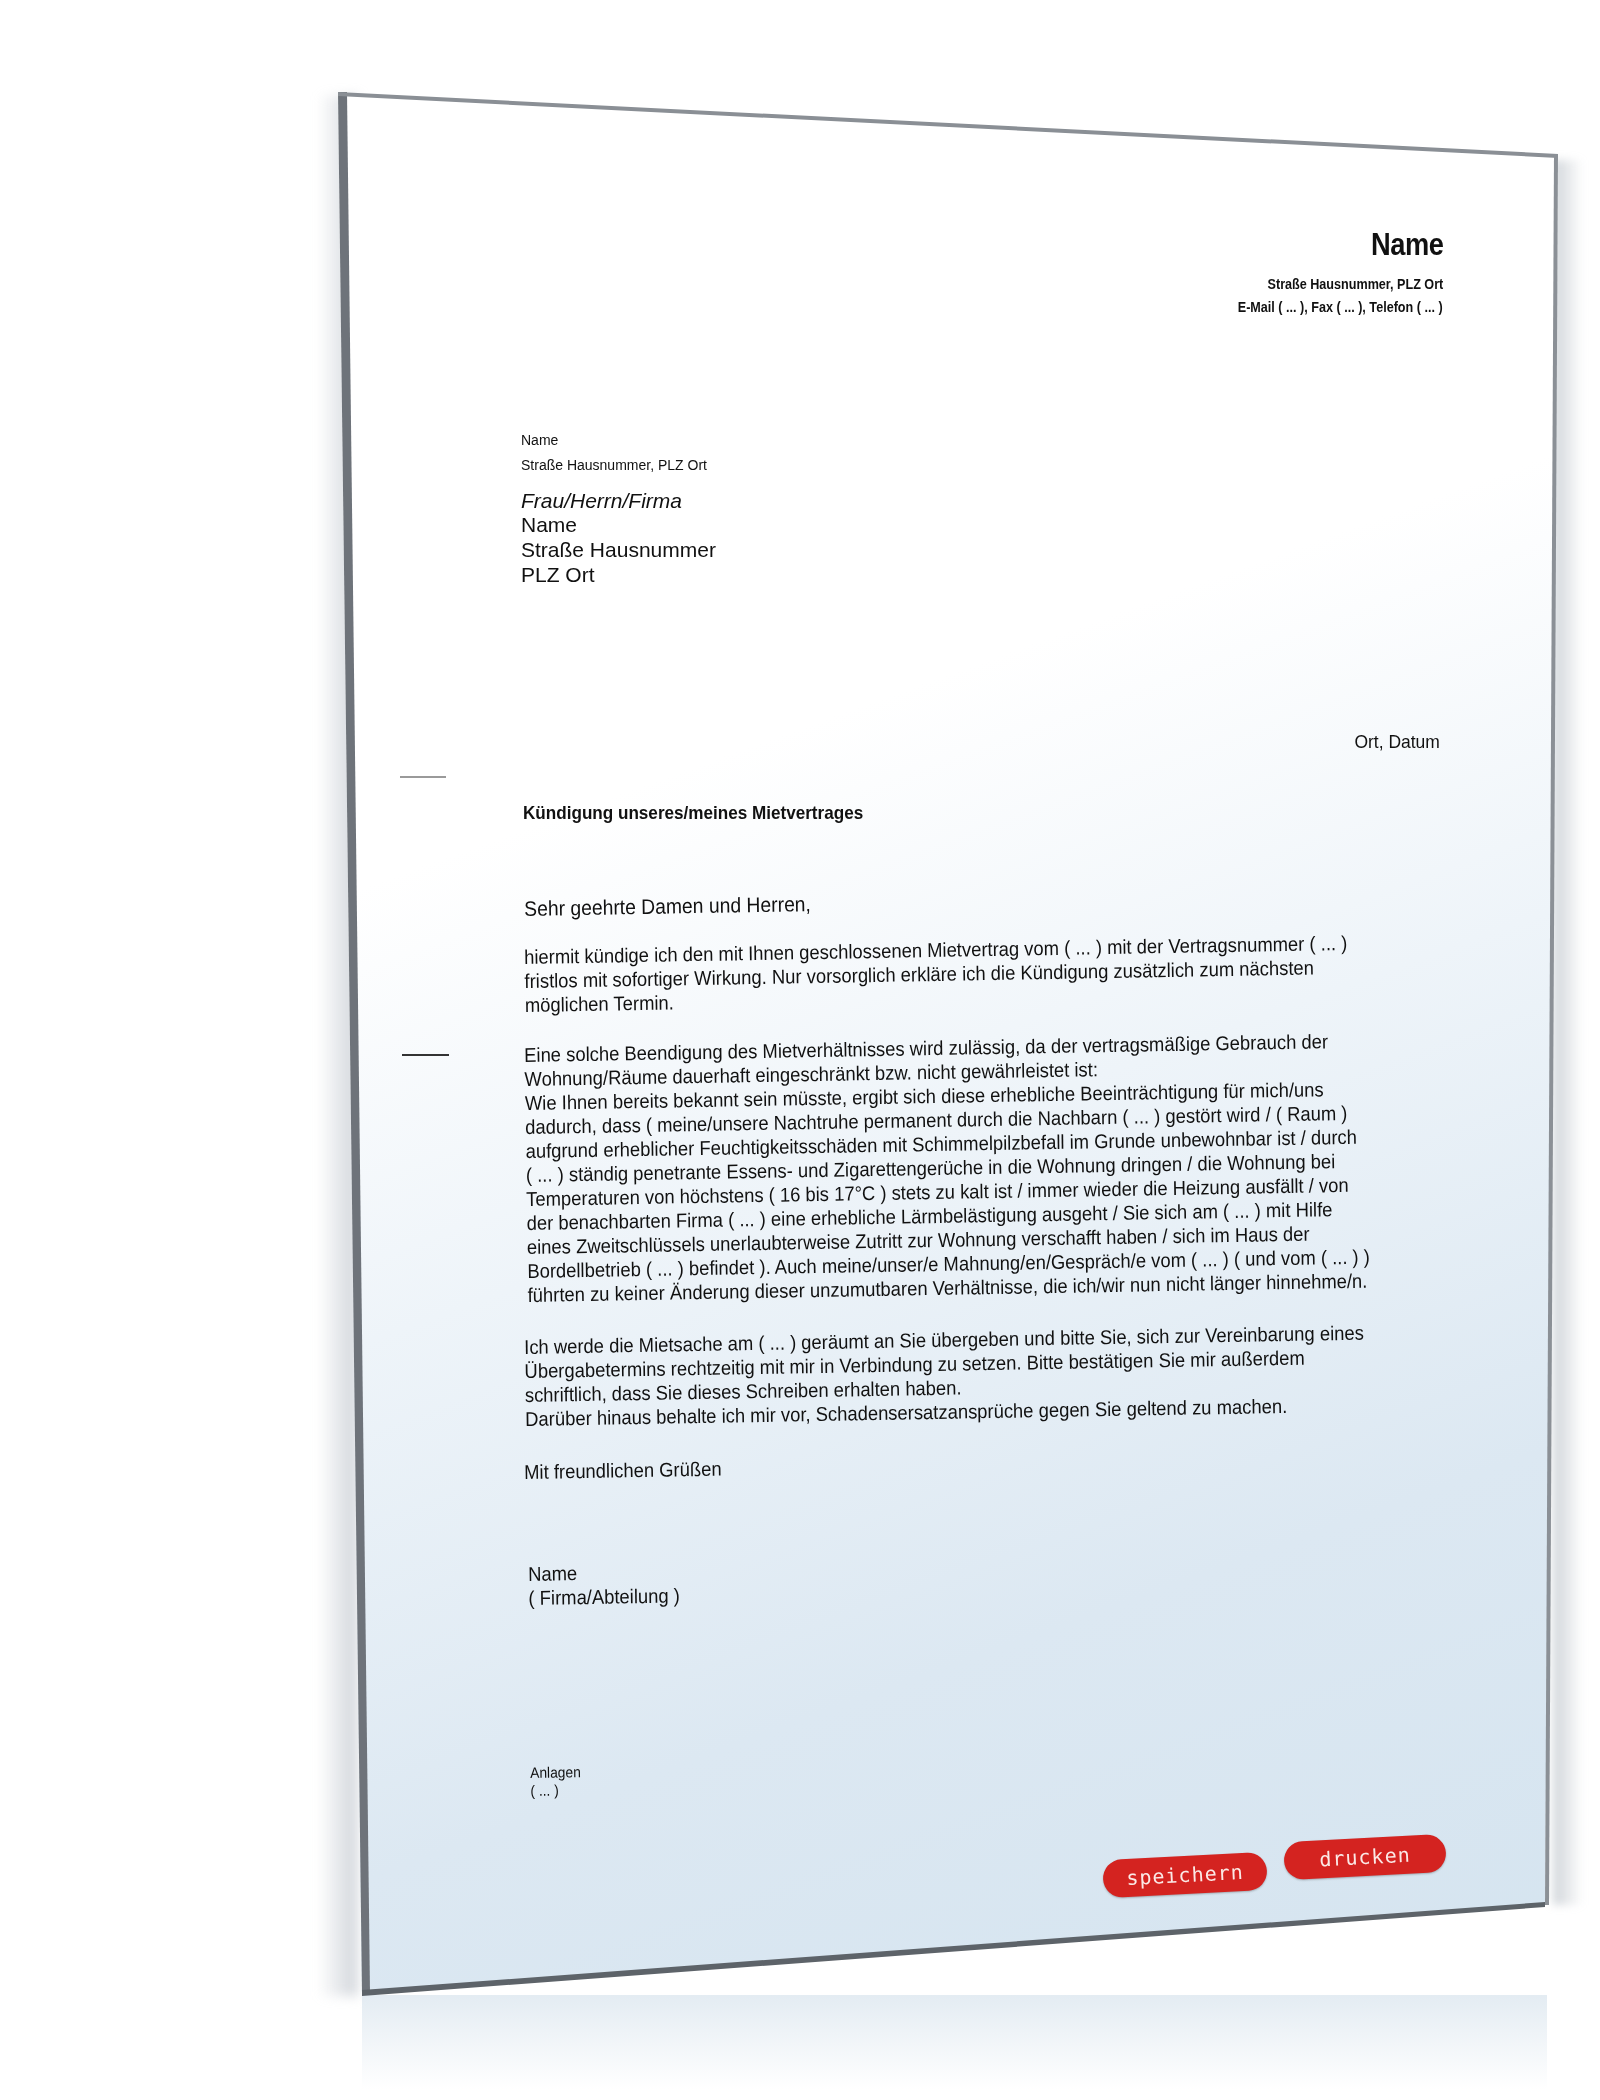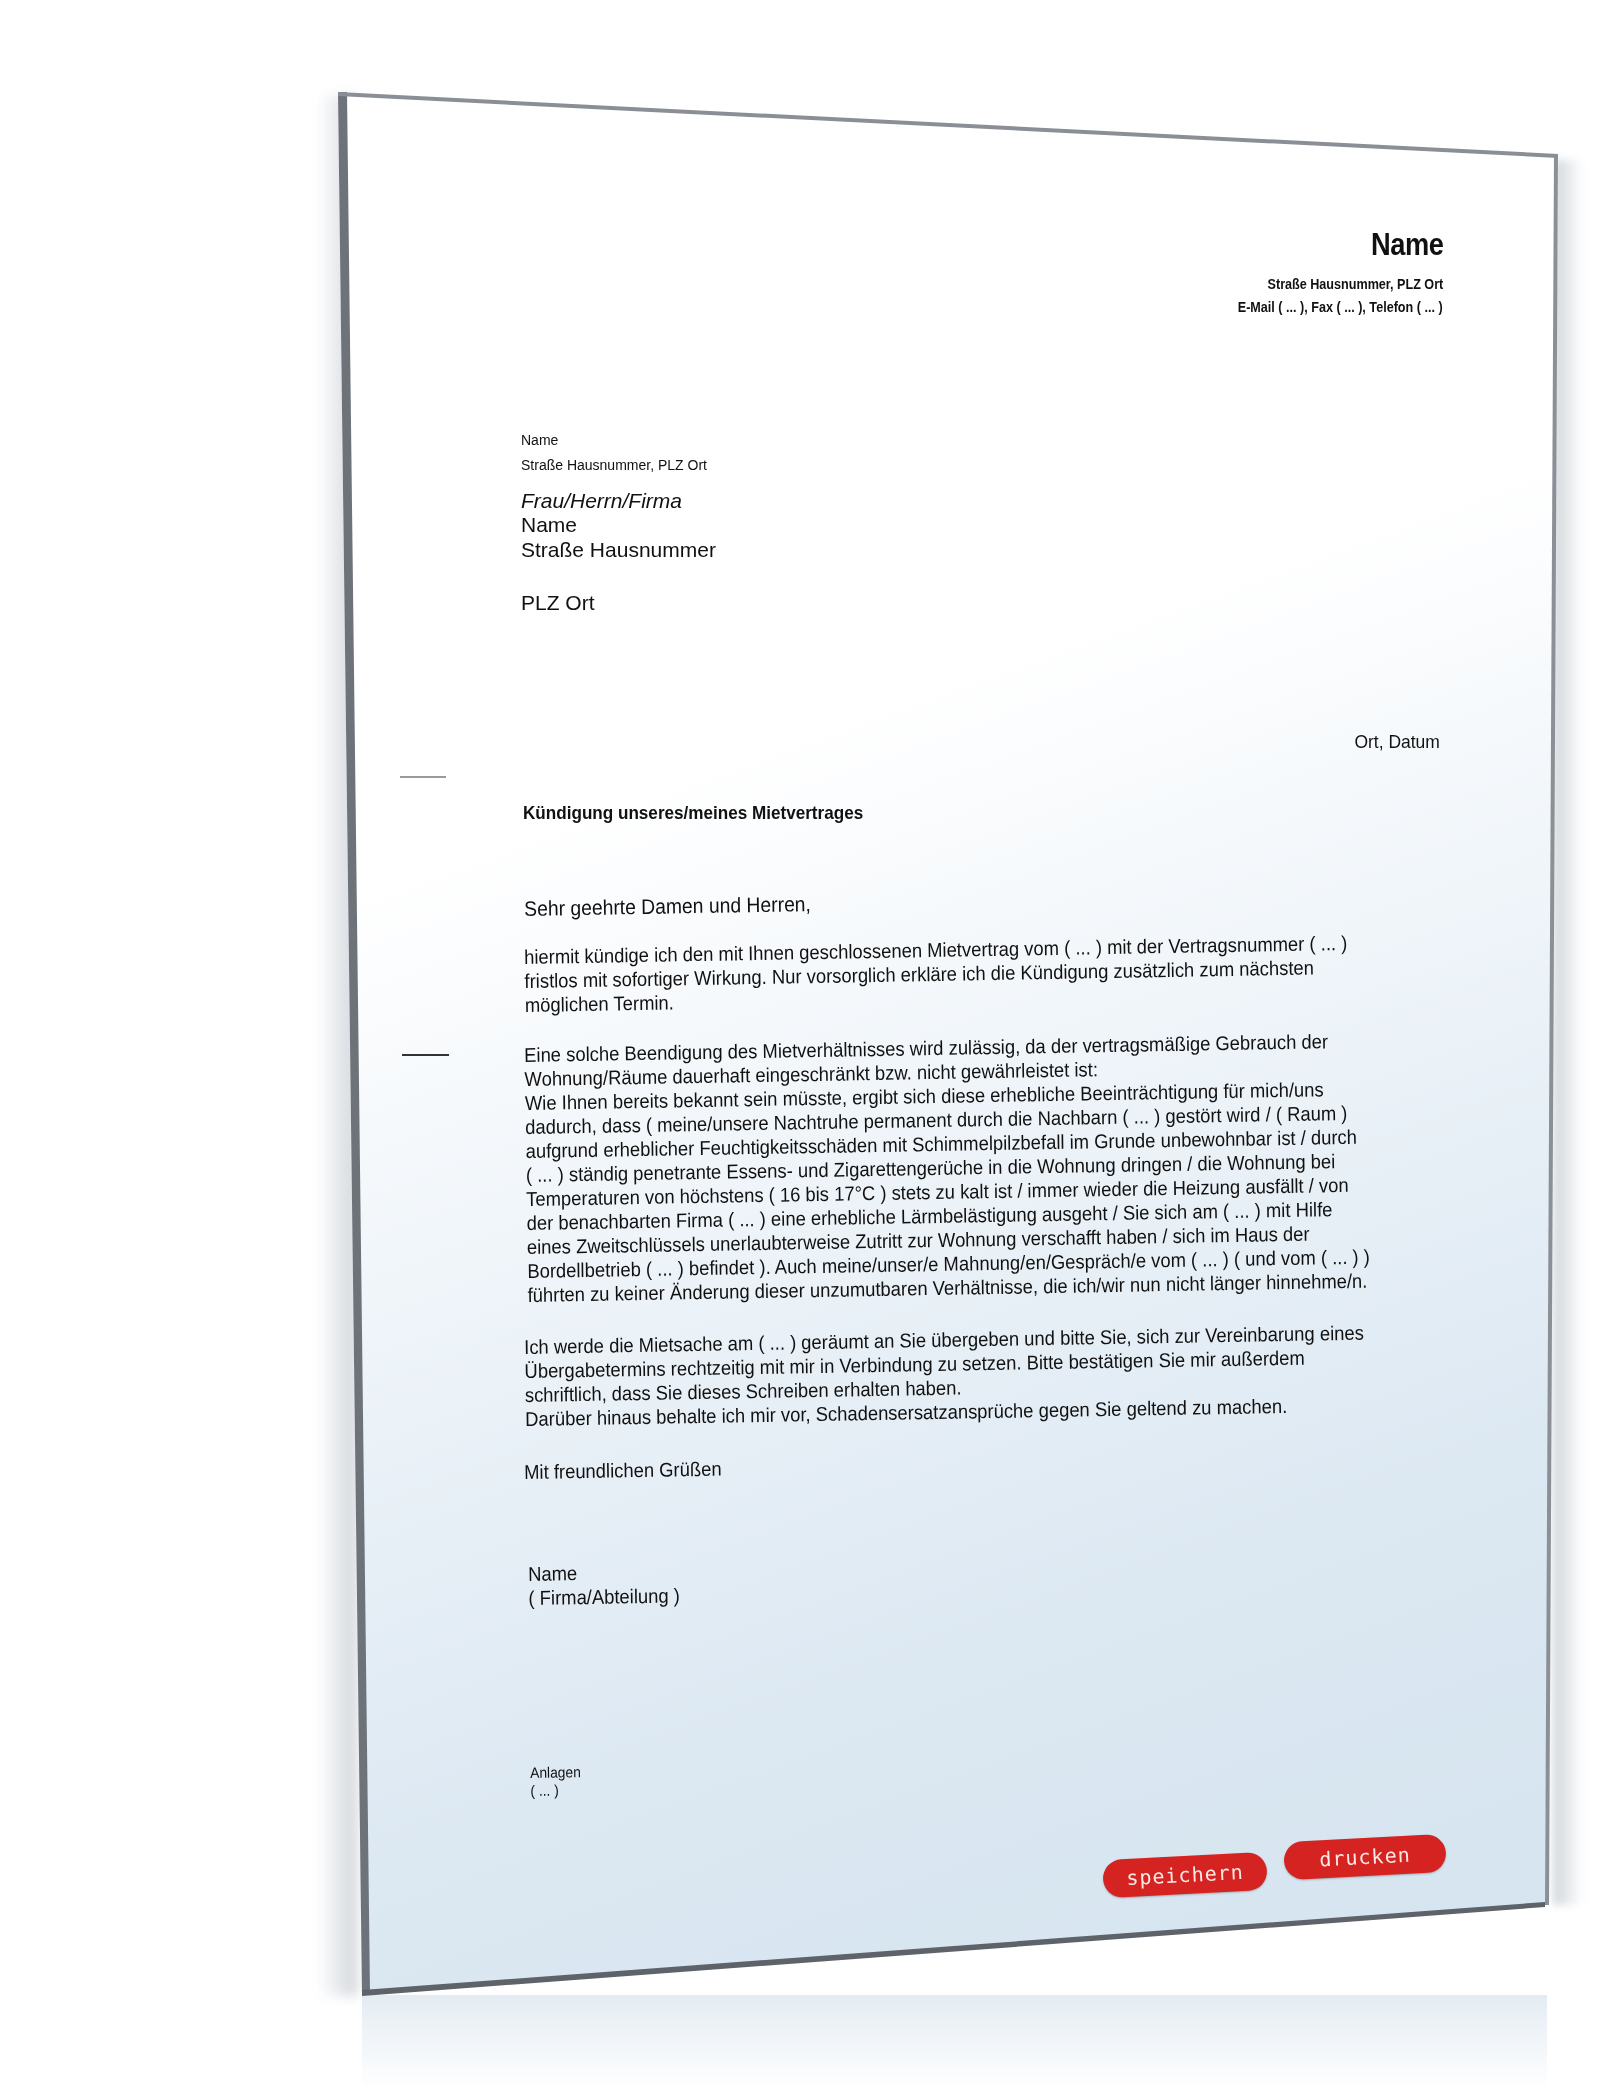--- a/index.html
+++ b/index.html
@@ -92,21 +92,21 @@
     <div class="abs right hdr-name">Name</div>
     <div class="abs right hdr-addr">Straße Hausnummer, PLZ Ort</div>
     <div class="abs right hdr-contact">E-Mail ( ... ), Fax ( ... ), Telefon ( ... )</div>
 
     <div class="abs sender-small" style="top:432px;">Name</div>
     <div class="abs sender-small" style="top:457px;">Straße Hausnummer, PLZ Ort</div>
 
     <div class="abs recipient" style="top:489px;font-style:italic;">Frau/Herrn/Firma</div>
     <div class="abs recipient" style="top:513px;">Name</div>
     <div class="abs recipient" style="top:538px;text-align:right;">Straße Hausnummer</div>
-    <div class="abs recipient" style="top:563px;margin-top:28px;">PLZ Ort</div>
+    <div class="abs recipient" style="top:563px;">PLZ Ort</div>
 
     <div class="abs right date">Ort, Datum</div>
 
     <div class="fold" style="left:400px; top:776px; width:46px; background:#9a9a9a;"></div>
     <div class="fold" style="left:402px; top:1054px; width:47px; background:#333;"></div>
 
     <div class="abs subject">Kündigung unseres/meines Mietvertrages</div>
 
     <div class="body-text" style="top:897px; font-size:21px;">Sehr geehrte Damen und Herren,</div>
 

